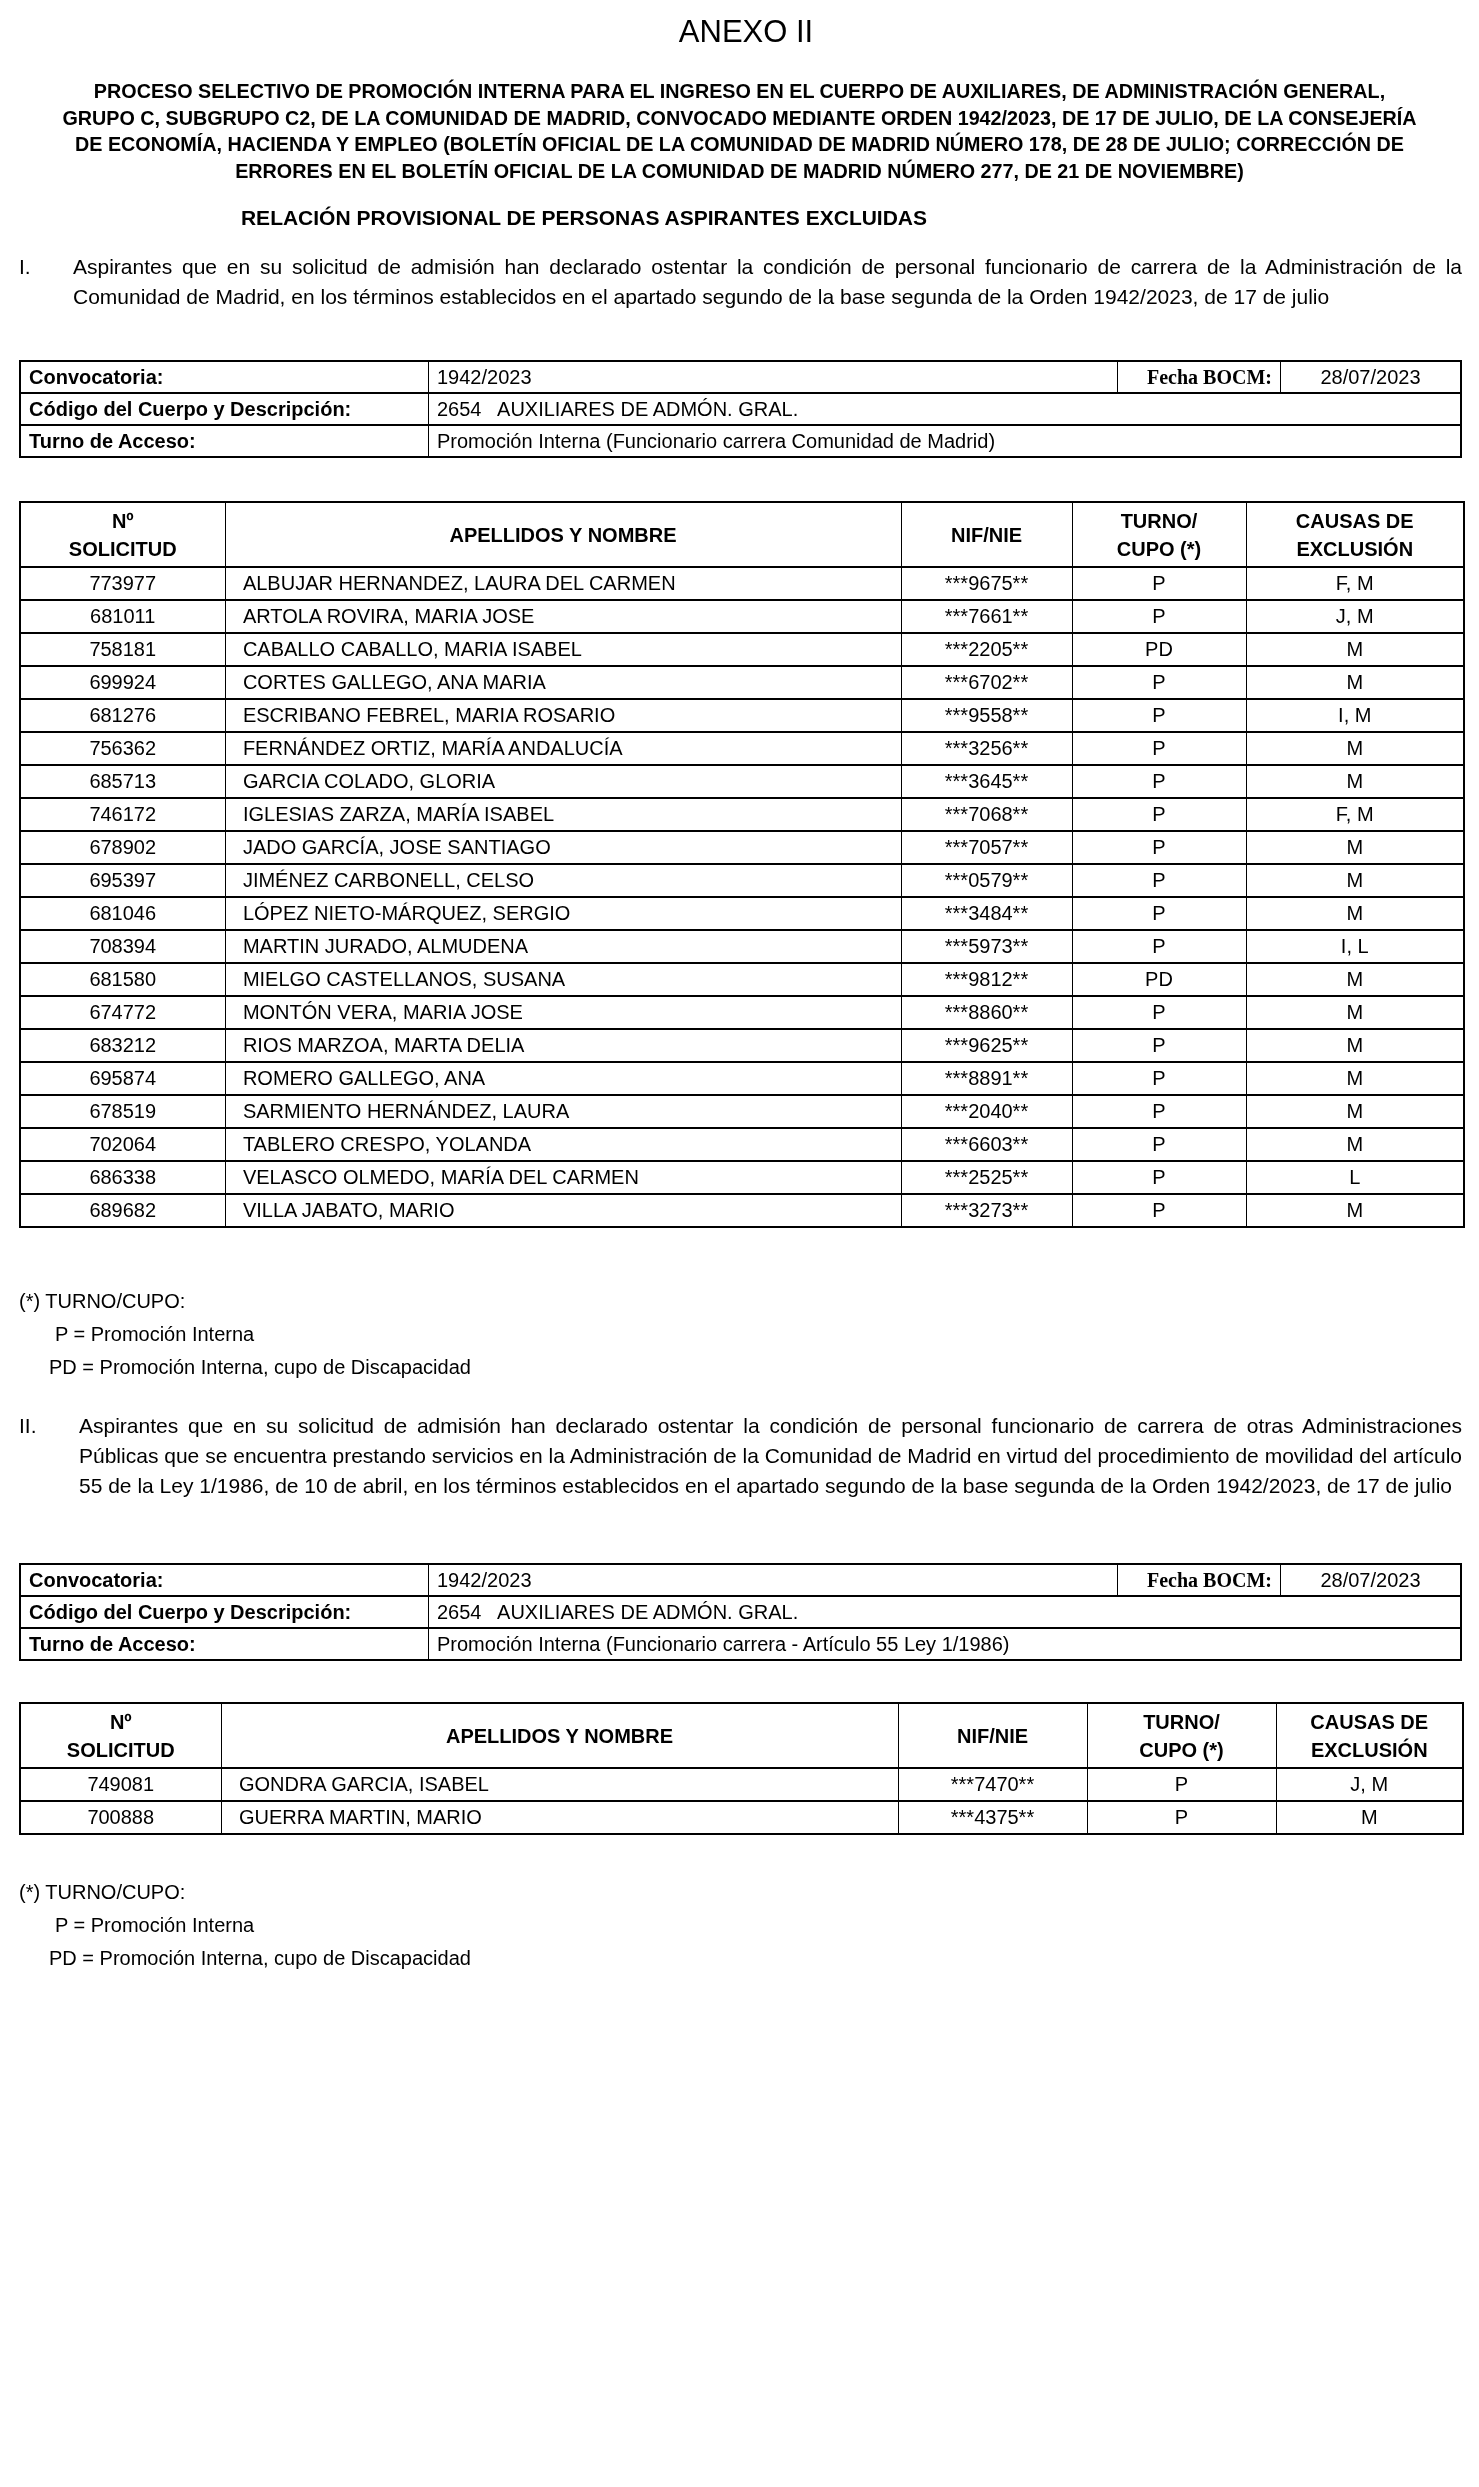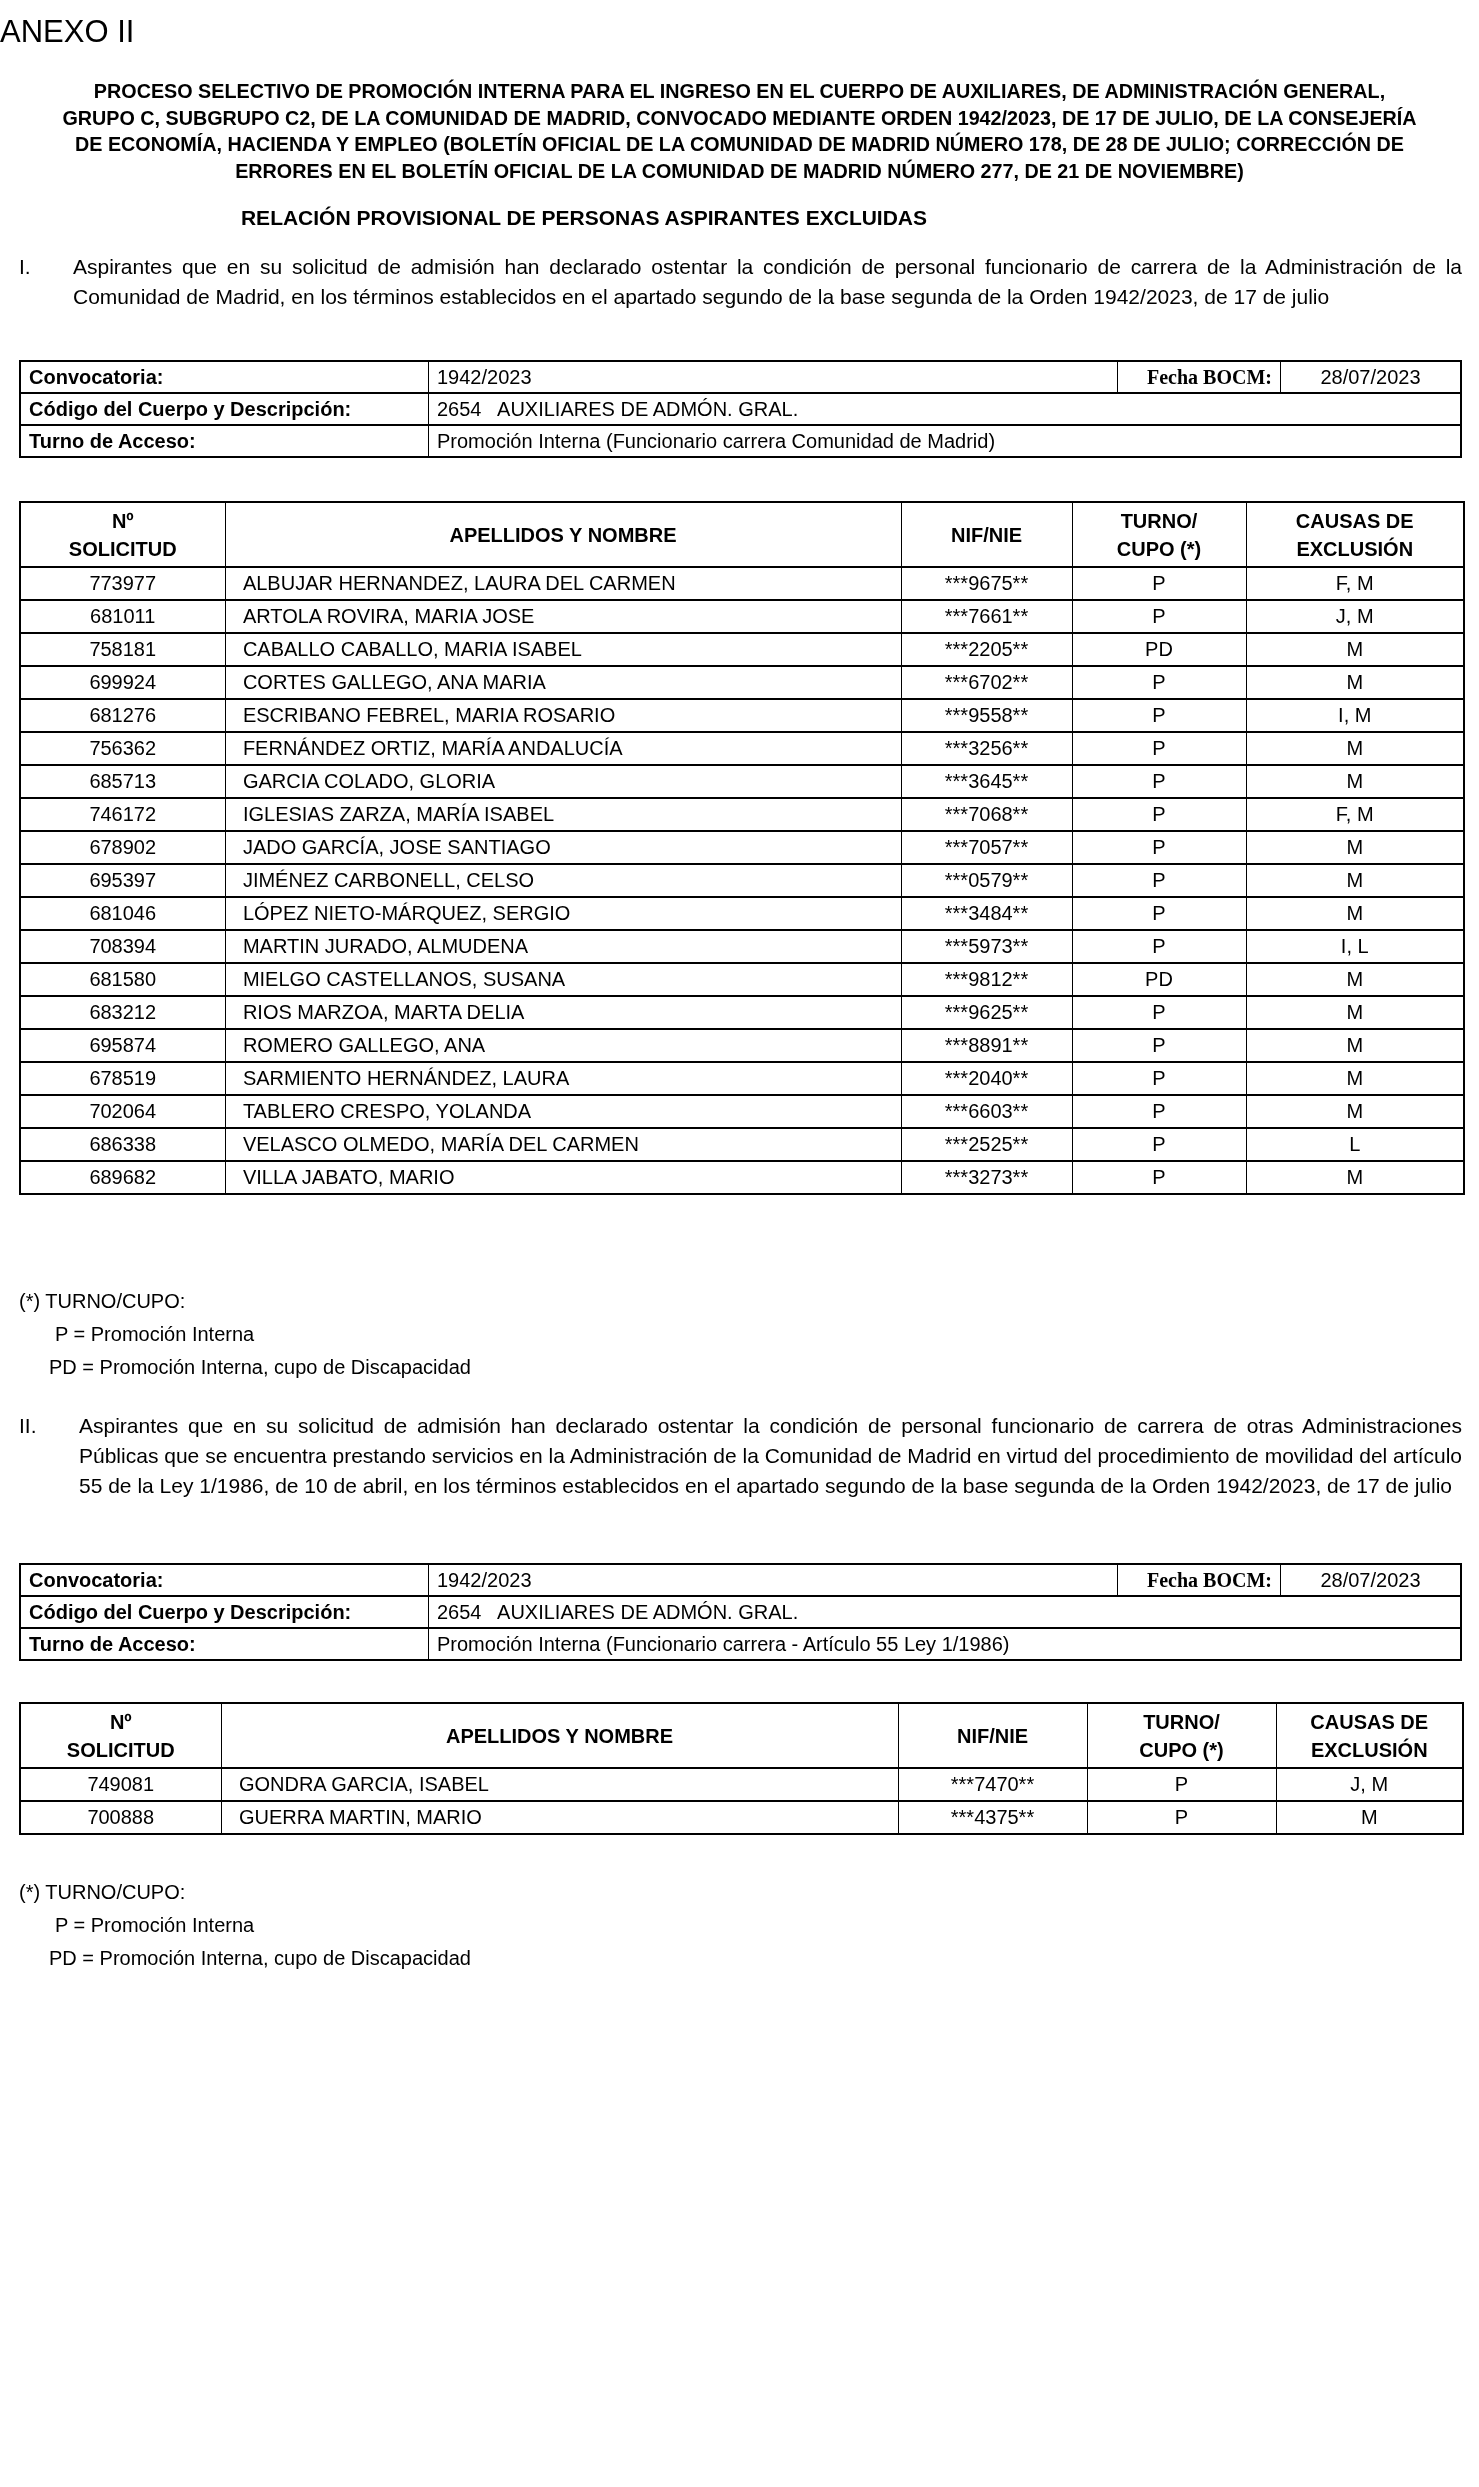--- a/index.html
+++ b/index.html
@@ -2,21 +2,21 @@
 <html style="font-size:14px"><head>
 <meta charset="utf-8">
 <style>
   html, body { margin: 0; padding: 0; background: #ffffff; }
   body {
     width: 1480px; height: 2487px; position: relative; overflow: hidden;
     font-family: "Liberation Sans", sans-serif; color: #000;
   }
   .abs { position: absolute; }
   .title {
-    left: 0; width: 1460px; top: 14px; text-align: left;
+    left: 16px; width: 1460px; top: 14px; text-align: center;
     font-size: 31px; letter-spacing: 0px;
   }
   .heading {
     left: 17.4px; width: 1445px; top: 78px; text-align: center;
     font-size: 21px; font-weight: bold; line-height: 26.5px;
     transform: scaleX(0.94); transform-origin: center top;
   }
   .subheading {
     left: 0; width: 1168px; top: 206px; text-align: center;
     font-size: 21px; font-weight: bold;
@@ -183,20 +183,27 @@
         <td class="c">I, L</td>
       </tr>
       <tr>
         <td class="c">681580</td>
         <td>MIELGO CASTELLANOS, SUSANA</td>
         <td class="c">***9812**</td>
         <td class="c">PD</td>
         <td class="c">M</td>
       </tr>
       <tr>
+        <td class="c">674772</td>
+        <td>MONTÓN VERA, MARIA JOSE</td>
+        <td class="c">***8860**</td>
+        <td class="c">P</td>
+        <td class="c">M</td>
+      </tr>
+      <tr>
         <td class="c">683212</td>
         <td>RIOS MARZOA, MARTA DELIA</td>
         <td class="c">***9625**</td>
         <td class="c">P</td>
         <td class="c">M</td>
       </tr>
       <tr>
         <td class="c">695874</td>
         <td>ROMERO GALLEGO, ANA</td>
         <td class="c">***8891**</td>

